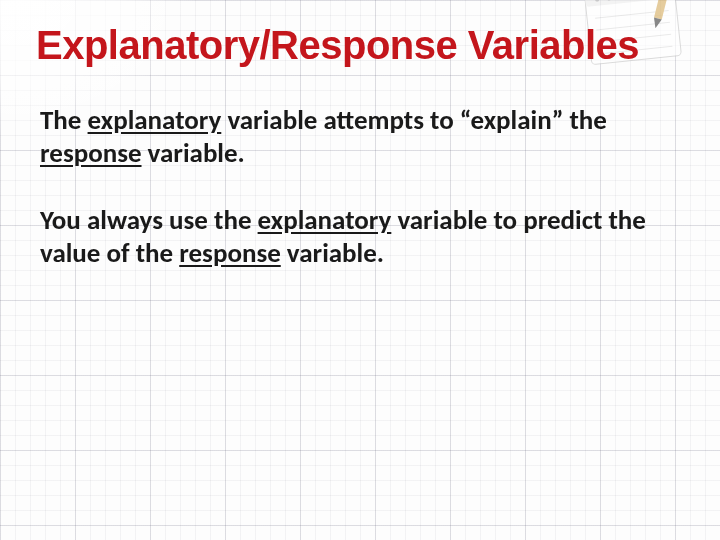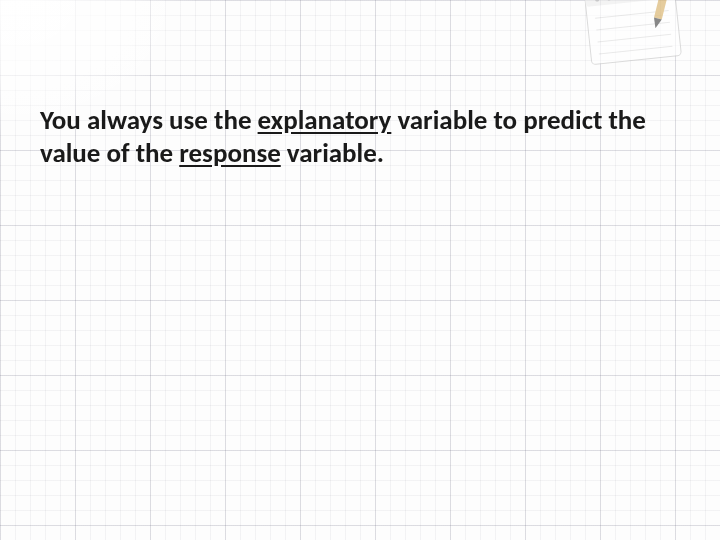--- a/index.html
+++ b/index.html
@@ -102,19 +102,23 @@
       <line x1="26" y1="58" x2="100" y2="58" stroke="#e0e0e0"></line>
       <line x1="26" y1="70" x2="100" y2="70" stroke="#e0e0e0"></line>
       <g transform="rotate(20 95 20)">
         <rect x="92" y="-4" width="8" height="46" fill="#d9b36a"></rect>
         <polygon points="92,42 100,42 96,52" fill="#4a4a4a"></polygon>
         <rect x="92" y="-10" width="8" height="8" fill="#d07a9e"></rect>
       </g>
     </svg>
   </div>
 
+  <div class="title">Explanatory/Response Variables</div>
 
   <div class="body">
+    <p>
+      <span>The </span><span class="u">explanatory</span><span> variable attempts to “explain” the </span><span class="u">response</span><span> variable.</span>
+    </p>
     <p>
       <span>You always use the </span><span class="u">explanatory</span><span> variable to predict the value of the </span><span class="u">response</span><span> variable.</span>
     </p>
   </div>
 </div>
 
 </body></html>

